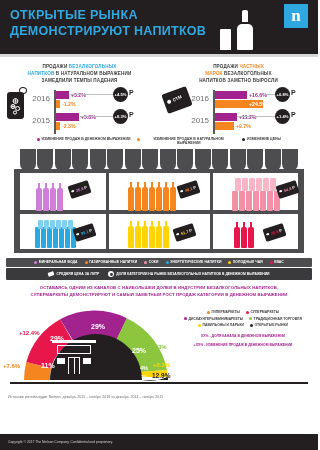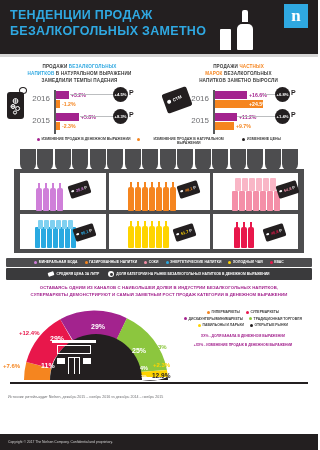--- a/index.html
+++ b/index.html
@@ -250,22 +250,22 @@
     display: flex; align-items: center; padding-left: 8px;
   }
 </style>
 </head>
 <body>
 
 <div class="page">
 
   <div class="header">
     <h1>
-      <span class="ln">ТЕНДЕНЦИИ ПРОДАЖ</span>
-      <span class="ln">БЕЗАЛКОГОЛЬНЫХ ЗАМЕТНО</span>
+      <span class="ln">ОТКРЫТЫЕ РЫНКА</span>
+      <span class="ln">ДЕМОНСТРИРУЮТ НАПИТКОВ</span>
     </h1>
     <div class="bottle-group">
       <div class="bottle-small"></div>
       <div class="bottle-big">
         <div class="neck"></div>
           <div class="body"></div>
       </div>
     </div>
     <div class="nlogo">n</div>
   </div>

